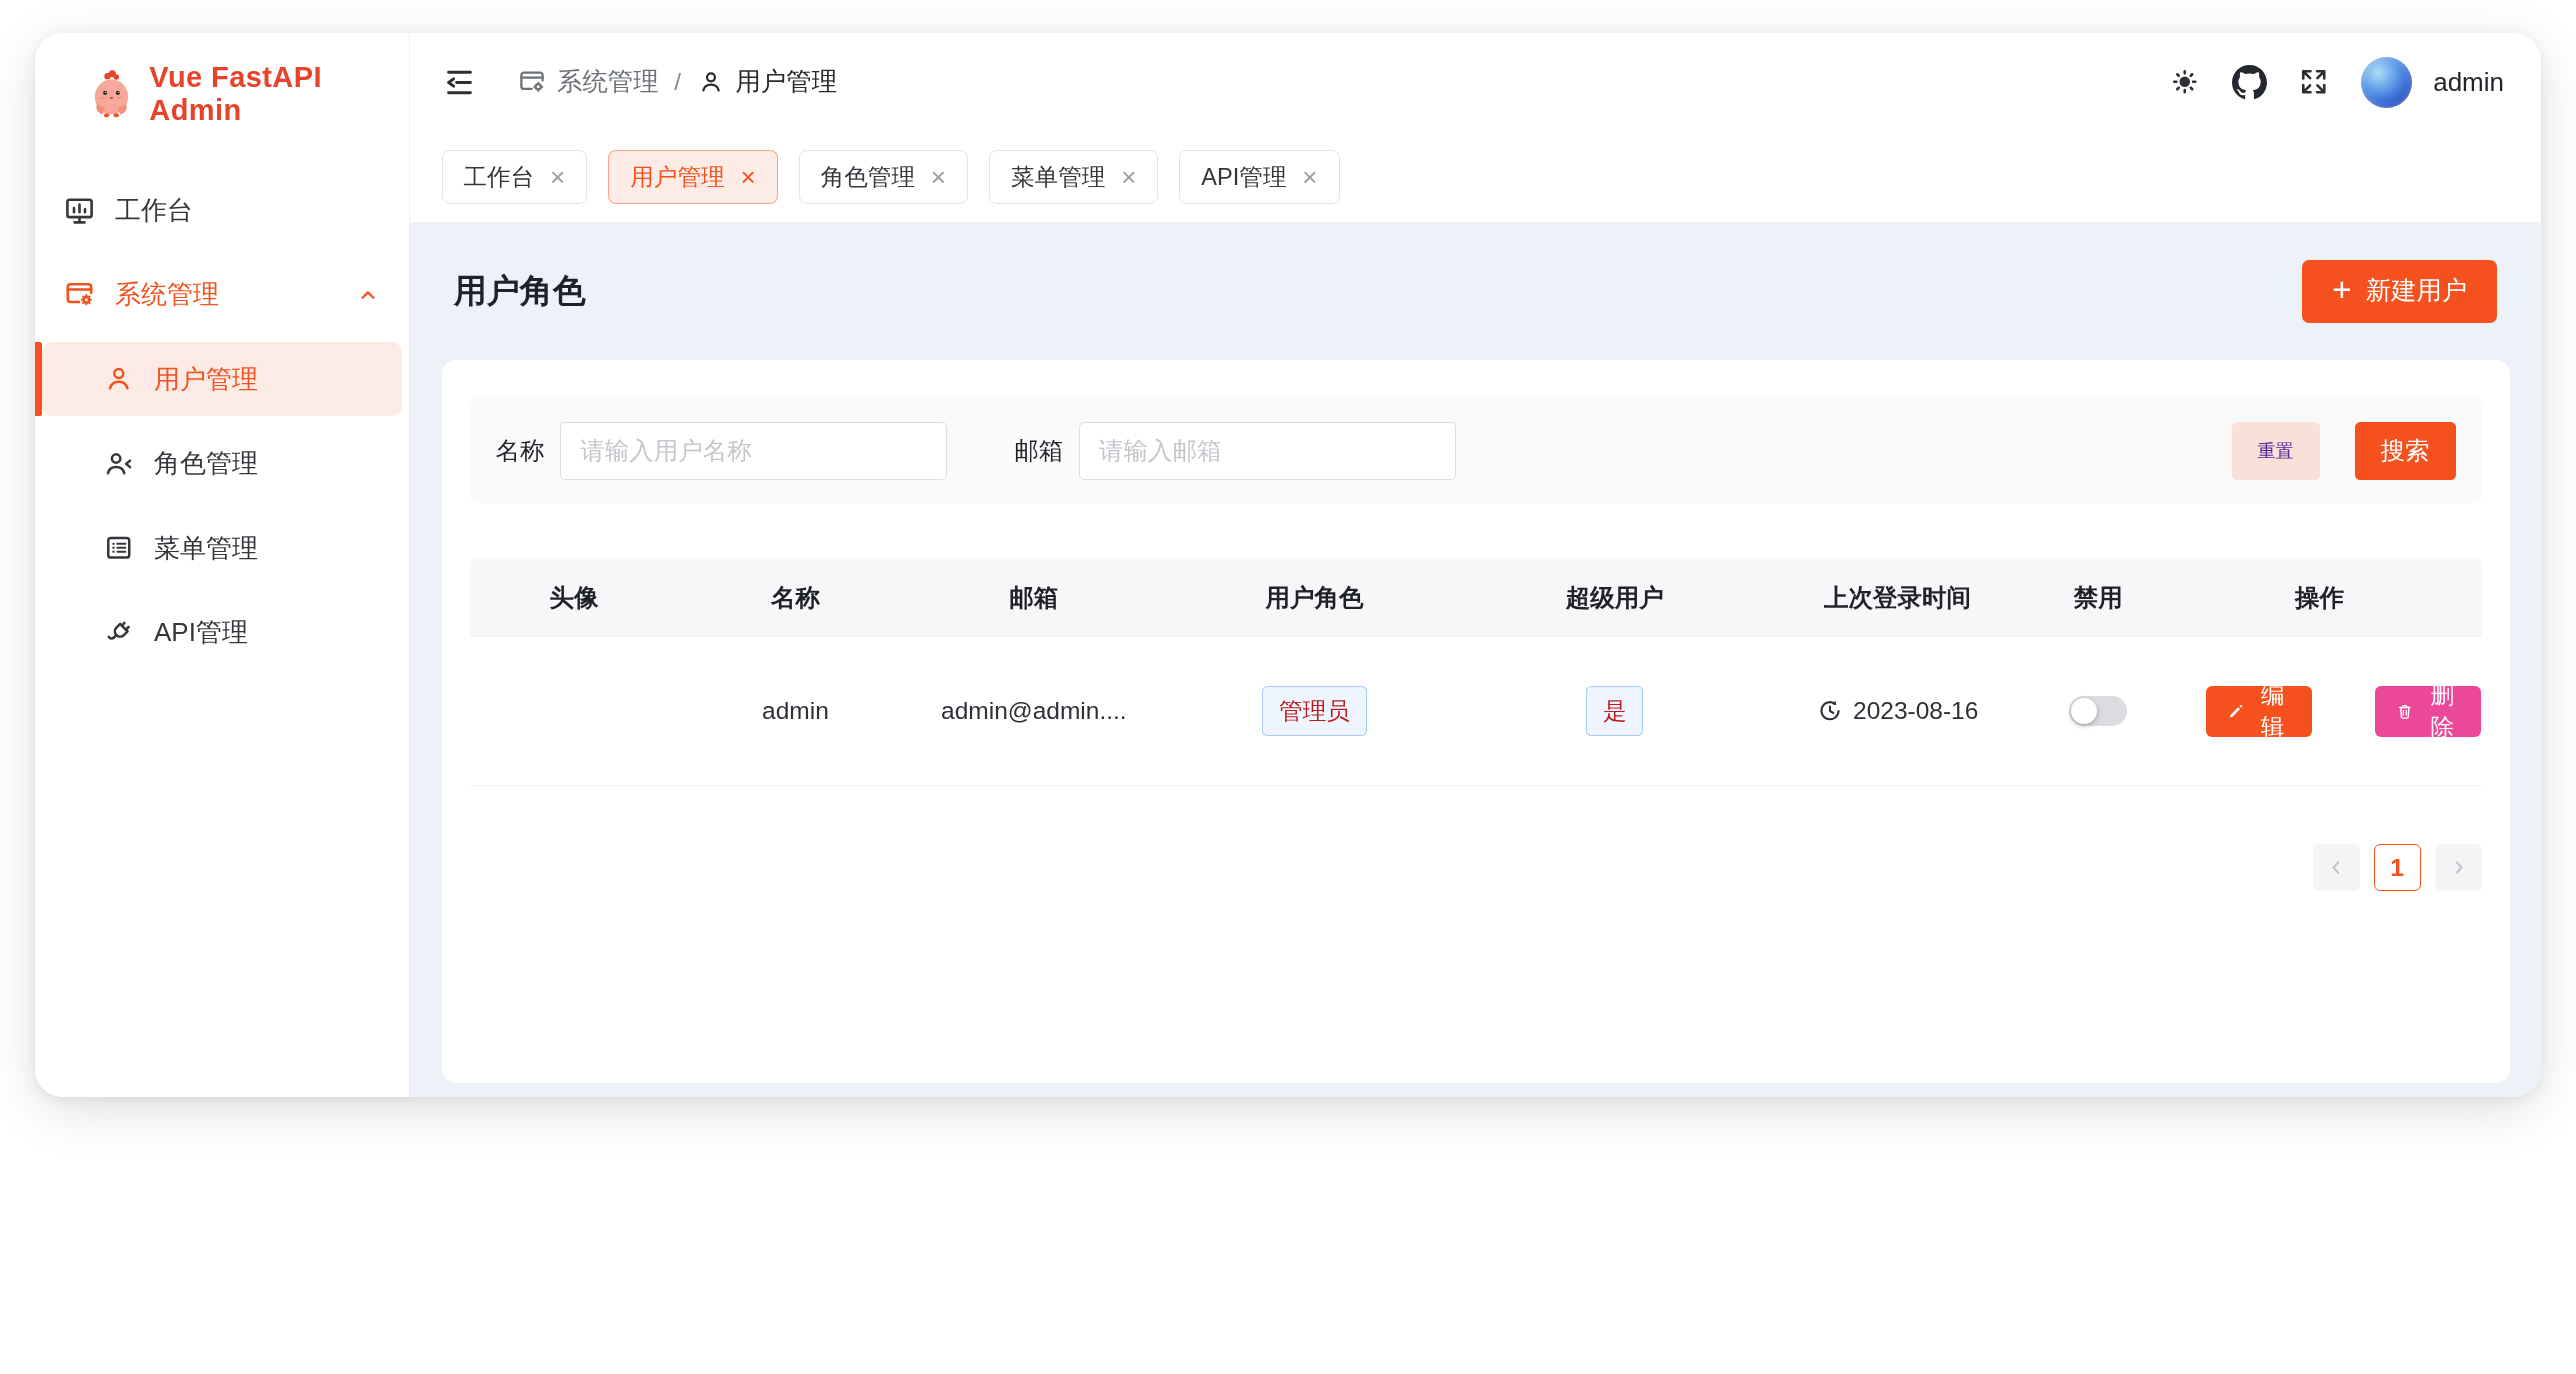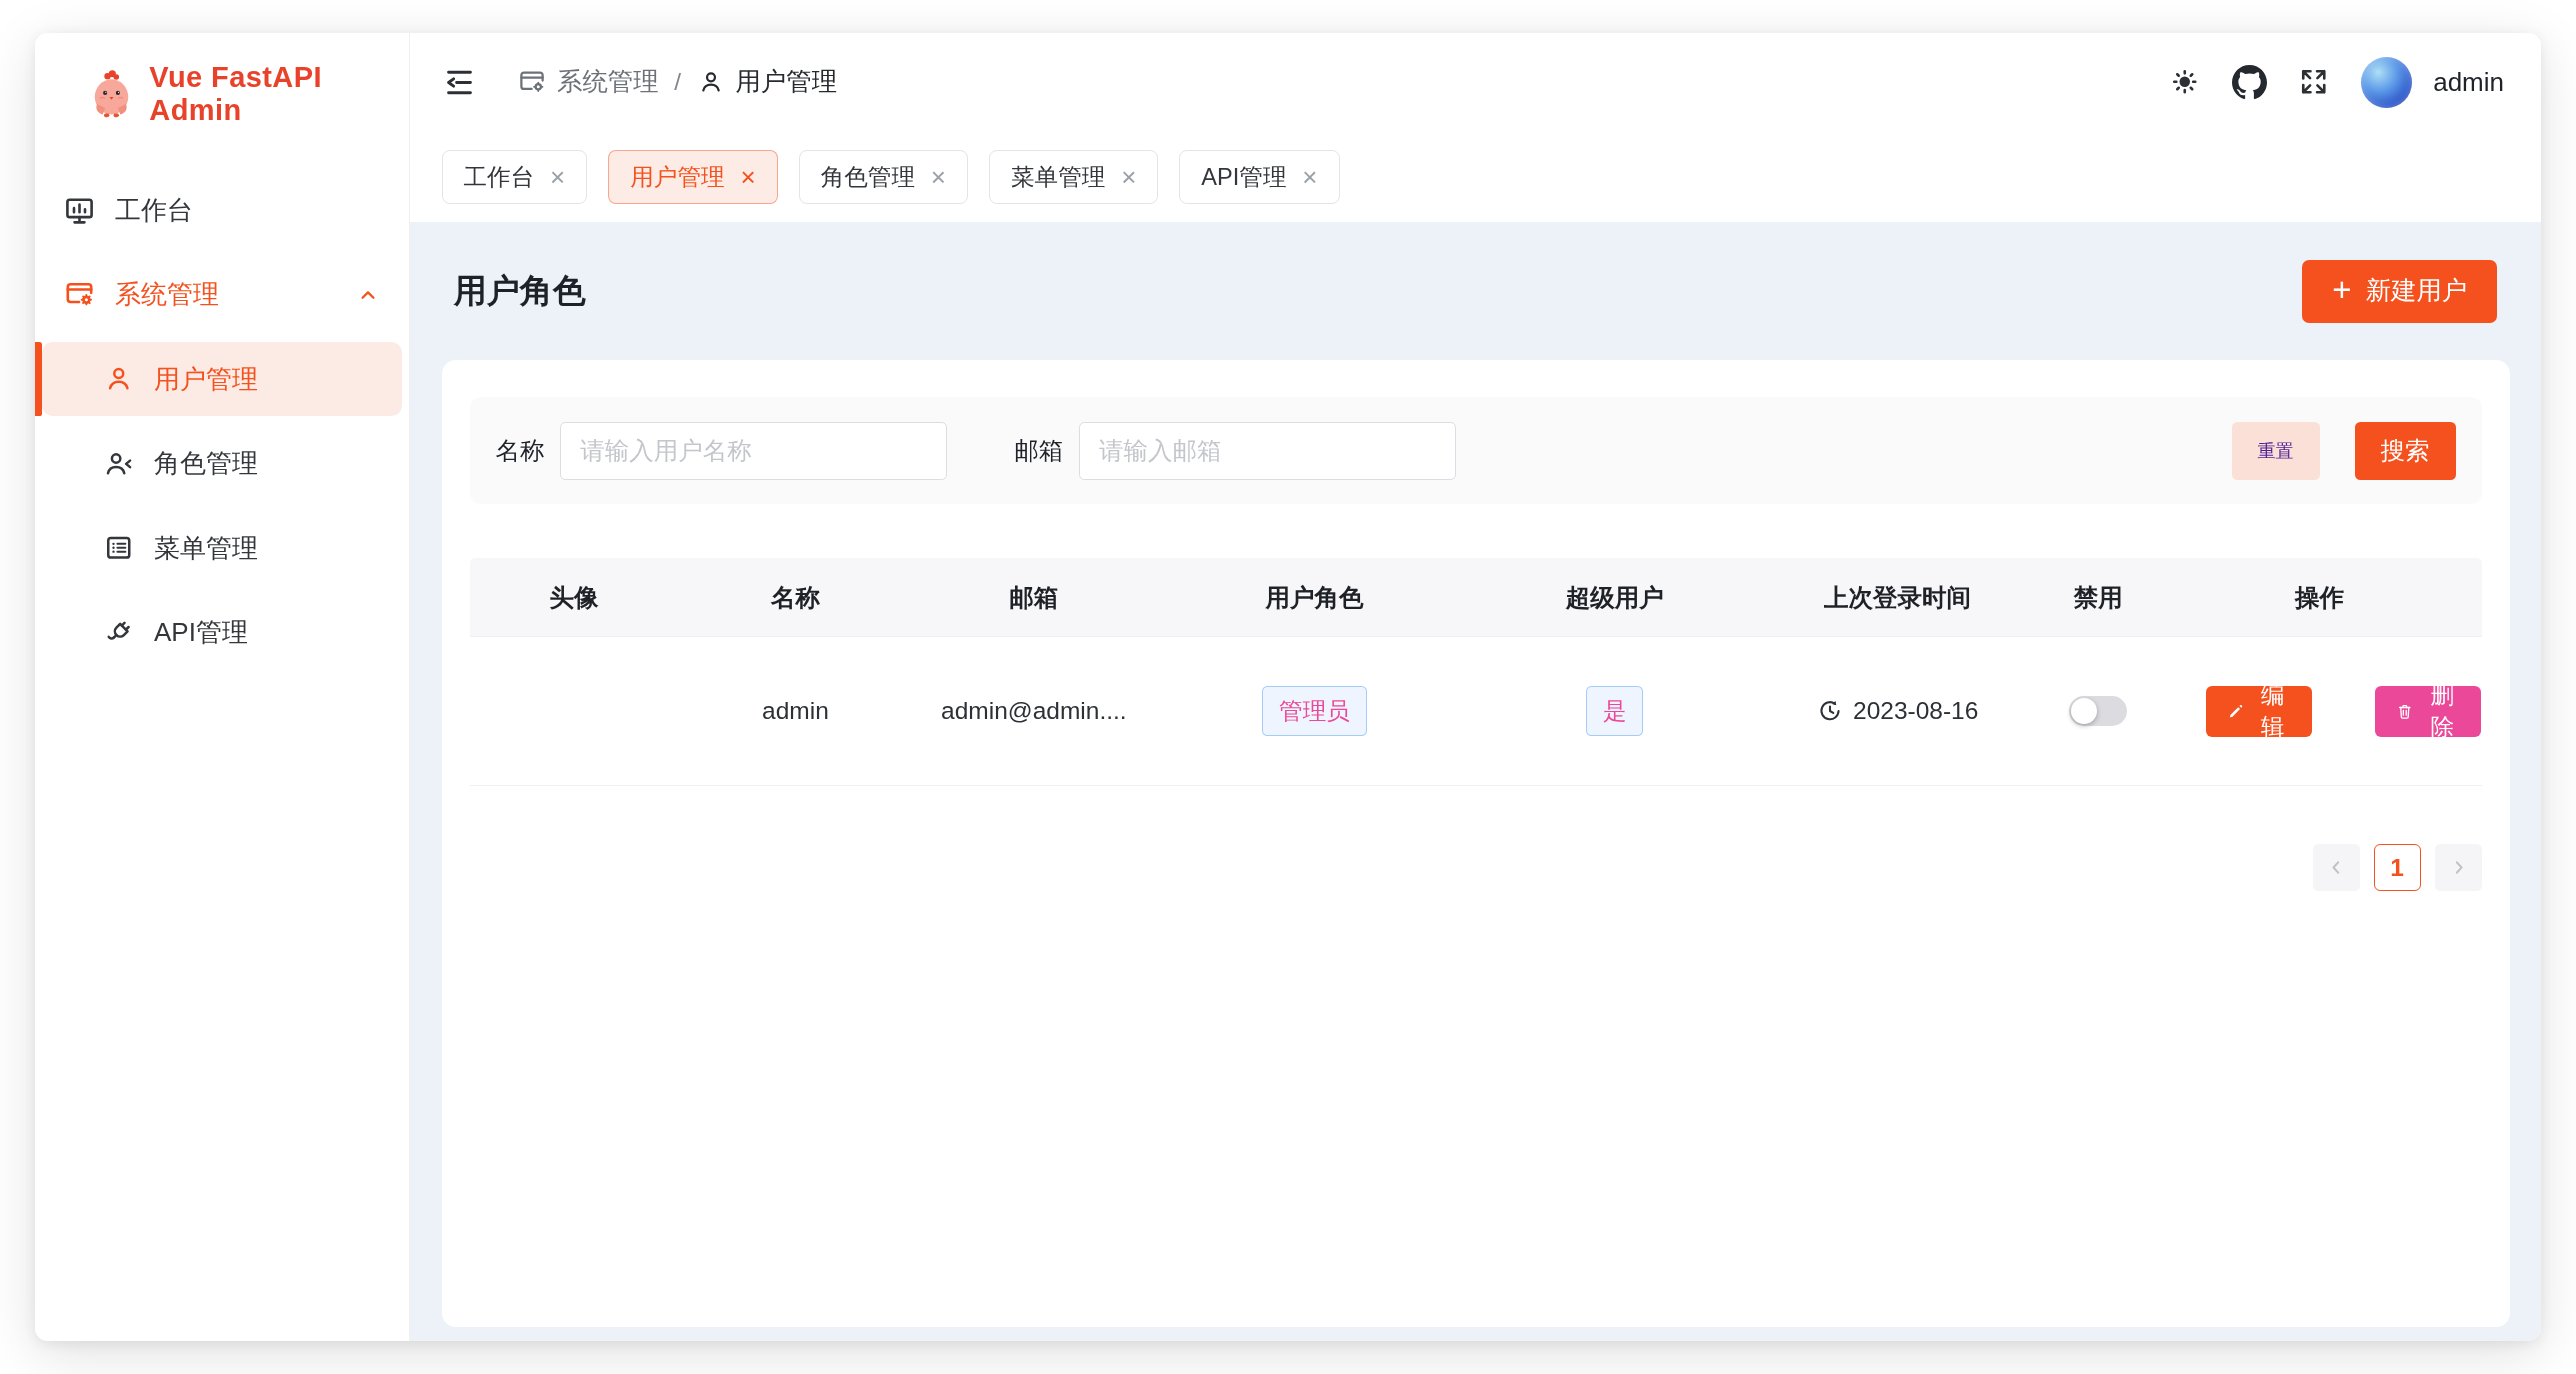--- a/index.html
+++ b/index.html
@@ -1,19 +1,19 @@
 <!DOCTYPE html>
 <html style="font-size:14px"><head>
 <meta charset="utf-8">
 <style>
   * { margin:0; padding:0; box-sizing:border-box; }
   html,body { width:2576px; height:1375px; background:#fff; font-family:"Liberation Sans","DejaVu Sans",sans-serif; }
   .window {
-    position:absolute; left:35px; top:33px; width:2506px; height:1308px;
-    background:#fff; border-radius:13px; overflow:hidden; display:flex;
+    position:absolute; left:35px; top:33px; width:2506px; height:1064px;
+    background:#fff; border-radius:28px; overflow:hidden; display:flex;
     box-shadow:0 12.3px 53px rgba(0,0,0,.12), 0 2.6px 12.3px rgba(0,0,0,.07);
   }
   
   .sidebar { width:375px; flex:0 0 375px; border-right:0.9px solid #f0f0f3; display:flex; flex-direction:column; background:#fff; }
   .logo { display:flex; align-items:center; gap:12.3px; padding:28px 8.8px 23px 51px; }
   .logo-text { color:#e8432a; font-weight:bold; font-size:29px; letter-spacing:0.4px; }
   .menu { margin-top:23px; display:flex; flex-direction:column; }
   .menu-item {
     position:relative; height:74px; margin:0 7px 10.5px 7px; border-radius:10.5px;
     display:flex; align-items:center; gap:19px; padding:0 21px 0 21px;
@@ -88,21 +88,21 @@
   .table { margin-top:54px; }
   .t-head { display:flex; height:79px; align-items:center; background:#f7f7fa; border-radius:5.3px 5.3px 0 0; border-bottom:0.9px solid #efeff4; }
   .t-head .cell { font-weight:bold; font-size:24.5px; color:#1e2126; }
   .t-row { display:flex; height:149px; align-items:center; border-bottom:0.9px solid #efeff4; font-size:24.5px; color:#2d3137; }
   .cell { display:flex; align-items:center; justify-content:center; text-align:center; }
   .c0{flex:0 0 10.4%;} .c1{flex:0 0 11.6%;} .c2{flex:0 0 12.1%;} .c3{flex:0 0 15.8%;}
   .c4{flex:0 0 14.05%;} .c5{flex:0 0 14.05%;} .c6{flex:0 0 5.9%;} .c7{flex:0 0 16.1%;}
   .tag {
     display:inline-flex; align-items:center; padding:7.9px 15.8px; border-radius:5.3px;
     border:0.9px solid rgba(32,128,240,.35); background:rgba(32,128,240,.08);
-    color:#ec4899; font-size:23.6px;
+    color:#b91c1c; font-size:23.6px;
   }
   .date-cell { display:inline-flex; align-items:center; gap:10.5px; }
   .switch { position:relative; width:58px; height:30px; border-radius:15px; background:#dcdce0; cursor:pointer; }
   .switch .knob {
     position:absolute; left:1.8px; top:1.8px; width:26px; height:26px; border-radius:50%;
     background:#fff; box-shadow:0 1.8px 5.3px rgba(0,0,0,.28);
   }
   .row-actions { display:flex; gap:15.8px; }
   .btn-edit, .btn-del {
     display:inline-flex; align-items:center; gap:10.5px; height:51px; padding:0 21px;

